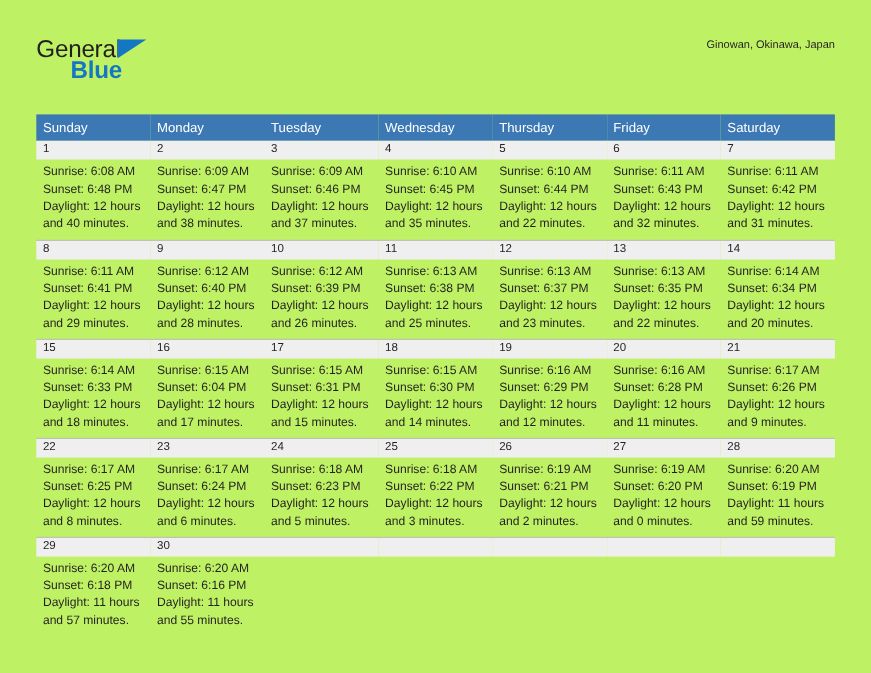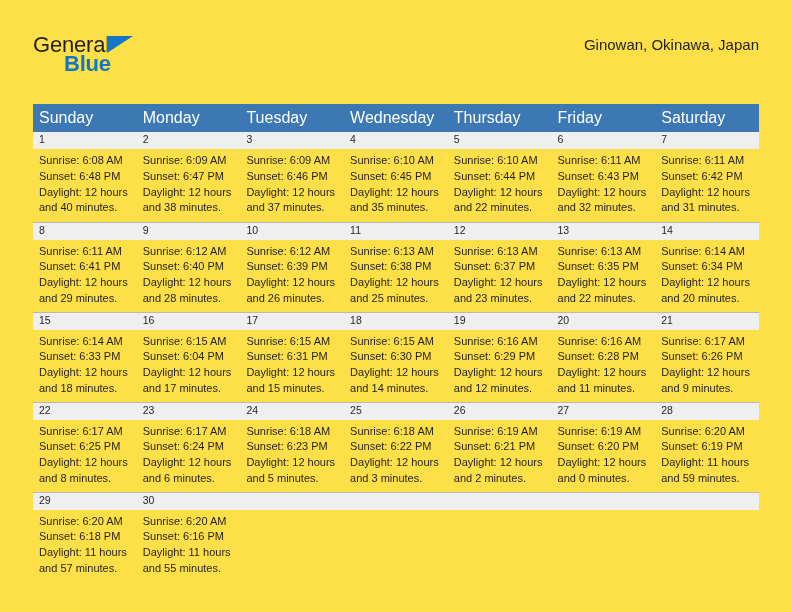--- a/index.html
+++ b/index.html
@@ -10,21 +10,21 @@
     height: 612px;
     background: #ffffff;
     font-family: "Liberation Sans", sans-serif;
     -webkit-font-smoothing: antialiased;
   }
 
   .page {
     position: relative;
     width: 792px;
     height: 612px;
-    background: #fde047;
+    background: #bef264;
     overflow: hidden;
   }
 
   
   .header {
     position: absolute;
     left: 33px;
     top: 28px;
     width: 726px;
     height: 70px;
@@ -74,41 +74,41 @@
   }
   .cal-title {
     font-size: 27px;
     color: #231f20;
     line-height: 1.05;
     font-weight: normal;
     margin: 0;
     white-space: nowrap;
   }
   .cal-sub {
-    font-size: 15px;
+    font-size: 10px;
     color: #231f20;
     margin: 9px 0 0 0;
     line-height: 1;
     white-space: nowrap;
   }
 
   
   .cal {
     position: absolute;
     left: 33px;
     top: 104px;
     width: 726px;
     border-collapse: collapse;
     table-layout: fixed;
   }
 
   .cal th {
     background: #3b78b4;
     color: #ffffff;
-    font-size: 16px;
+    font-size: 12px;
     font-weight: normal;
     text-align: left;
     padding: 5px 0 5px 6px;
     height: 21px;
     border: none;
   }
 
   .cal td {
     vertical-align: top;
     padding: 0;

